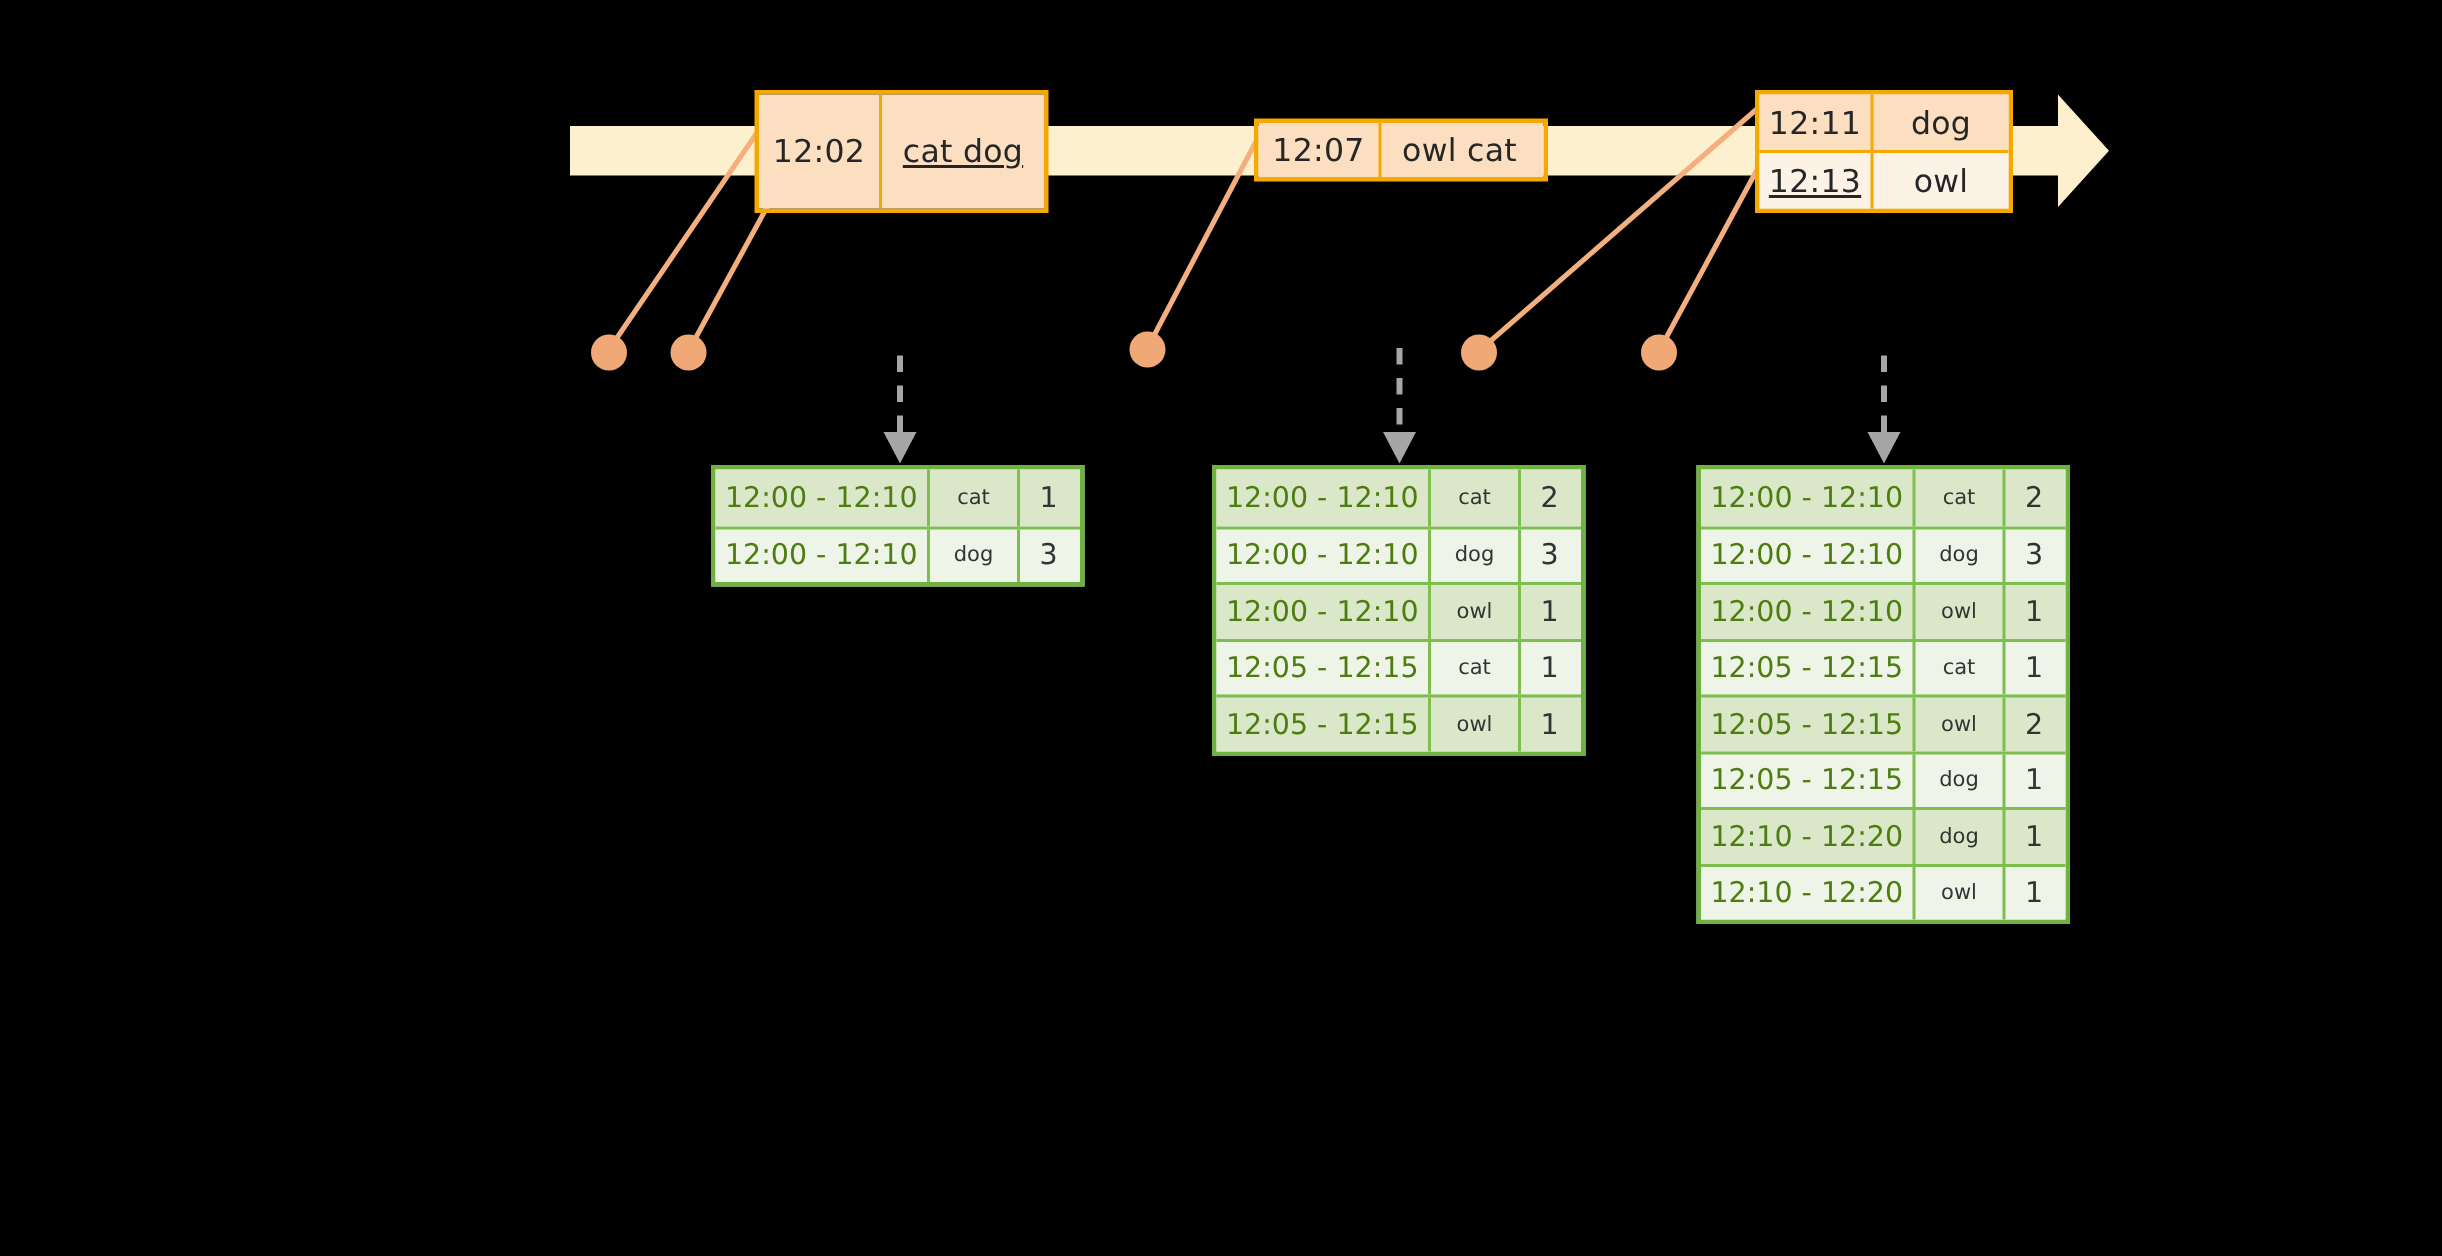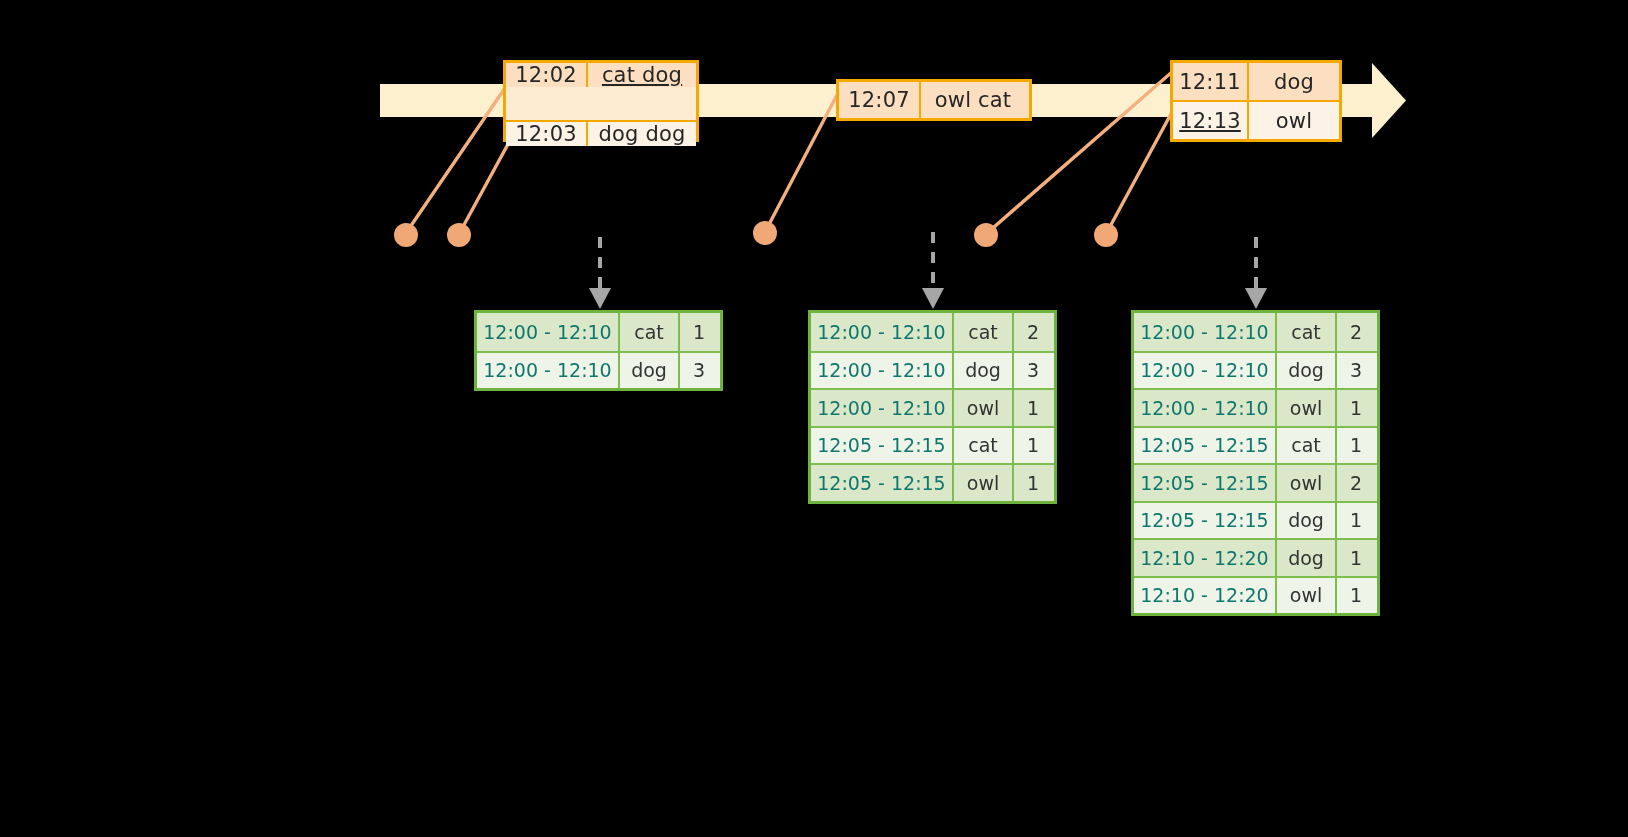--- a/index.html
+++ b/index.html
@@ -90,32 +90,32 @@
   .result-row.rg-a { background: #DAE8C9; }
   .result-row.rg-b { background: #EEF4E8; }
 
   .cell-window {
     width: 143px;
     box-sizing: border-box;
     display: flex;
     align-items: center;
     justify-content: center;
     border-right: 2px solid #7DBE4E;
-    color: #0f766e;
+    color: #4d7c0f;
     font-size: 19px;
   }
   .cell-key {
     width: 60px;
     box-sizing: border-box;
     display: flex;
     align-items: center;
     justify-content: center;
     border-right: 2px solid #7DBE4E;
     color: #333333;
-    font-size: 19px;
+    font-size: 14px;
   }
   .cell-count {
     width: 38px;
     box-sizing: border-box;
     display: flex;
     align-items: center;
     justify-content: center;
     color: #333333;
     font-size: 19px;
   }
@@ -158,24 +158,20 @@
       <line x1="1256" y1="237" x2="1256" y2="288" stroke-dasharray="11 9"></line>
       <polygon points="1245,288 1267,288 1256,309" fill="#A6A6A6" stroke="none"></polygon>
     </g>
   </svg>
 
   <div class="event-group" style="left:503px; top:60px; width:196px; height:82px;gap:33px;">
     <div class="event-row shade-a">
       <div class="event-time" style="width:82px;">12:02</div>
       <div class="event-text" style="width:108px;text-decoration:underline;">cat dog</div>
     </div>
-    <div class="event-row shade-b">
-      <div class="event-time" style="width:82px;">12:03</div>
-      <div class="event-text" style="width:108px;">dog dog</div>
-    </div>
   </div>
 
   <div class="event-group" style="left:836px; top:79px; width:196px; height:42px;">
     <div class="event-row shade-a">
       <div class="event-time" style="width:82px;">12:07</div>
       <div class="event-text" style="width:104px;">owl cat</div>
     </div>
   </div>
 
   <div class="event-group" style="left:1170px; top:60px; width:172px; height:82px;">

